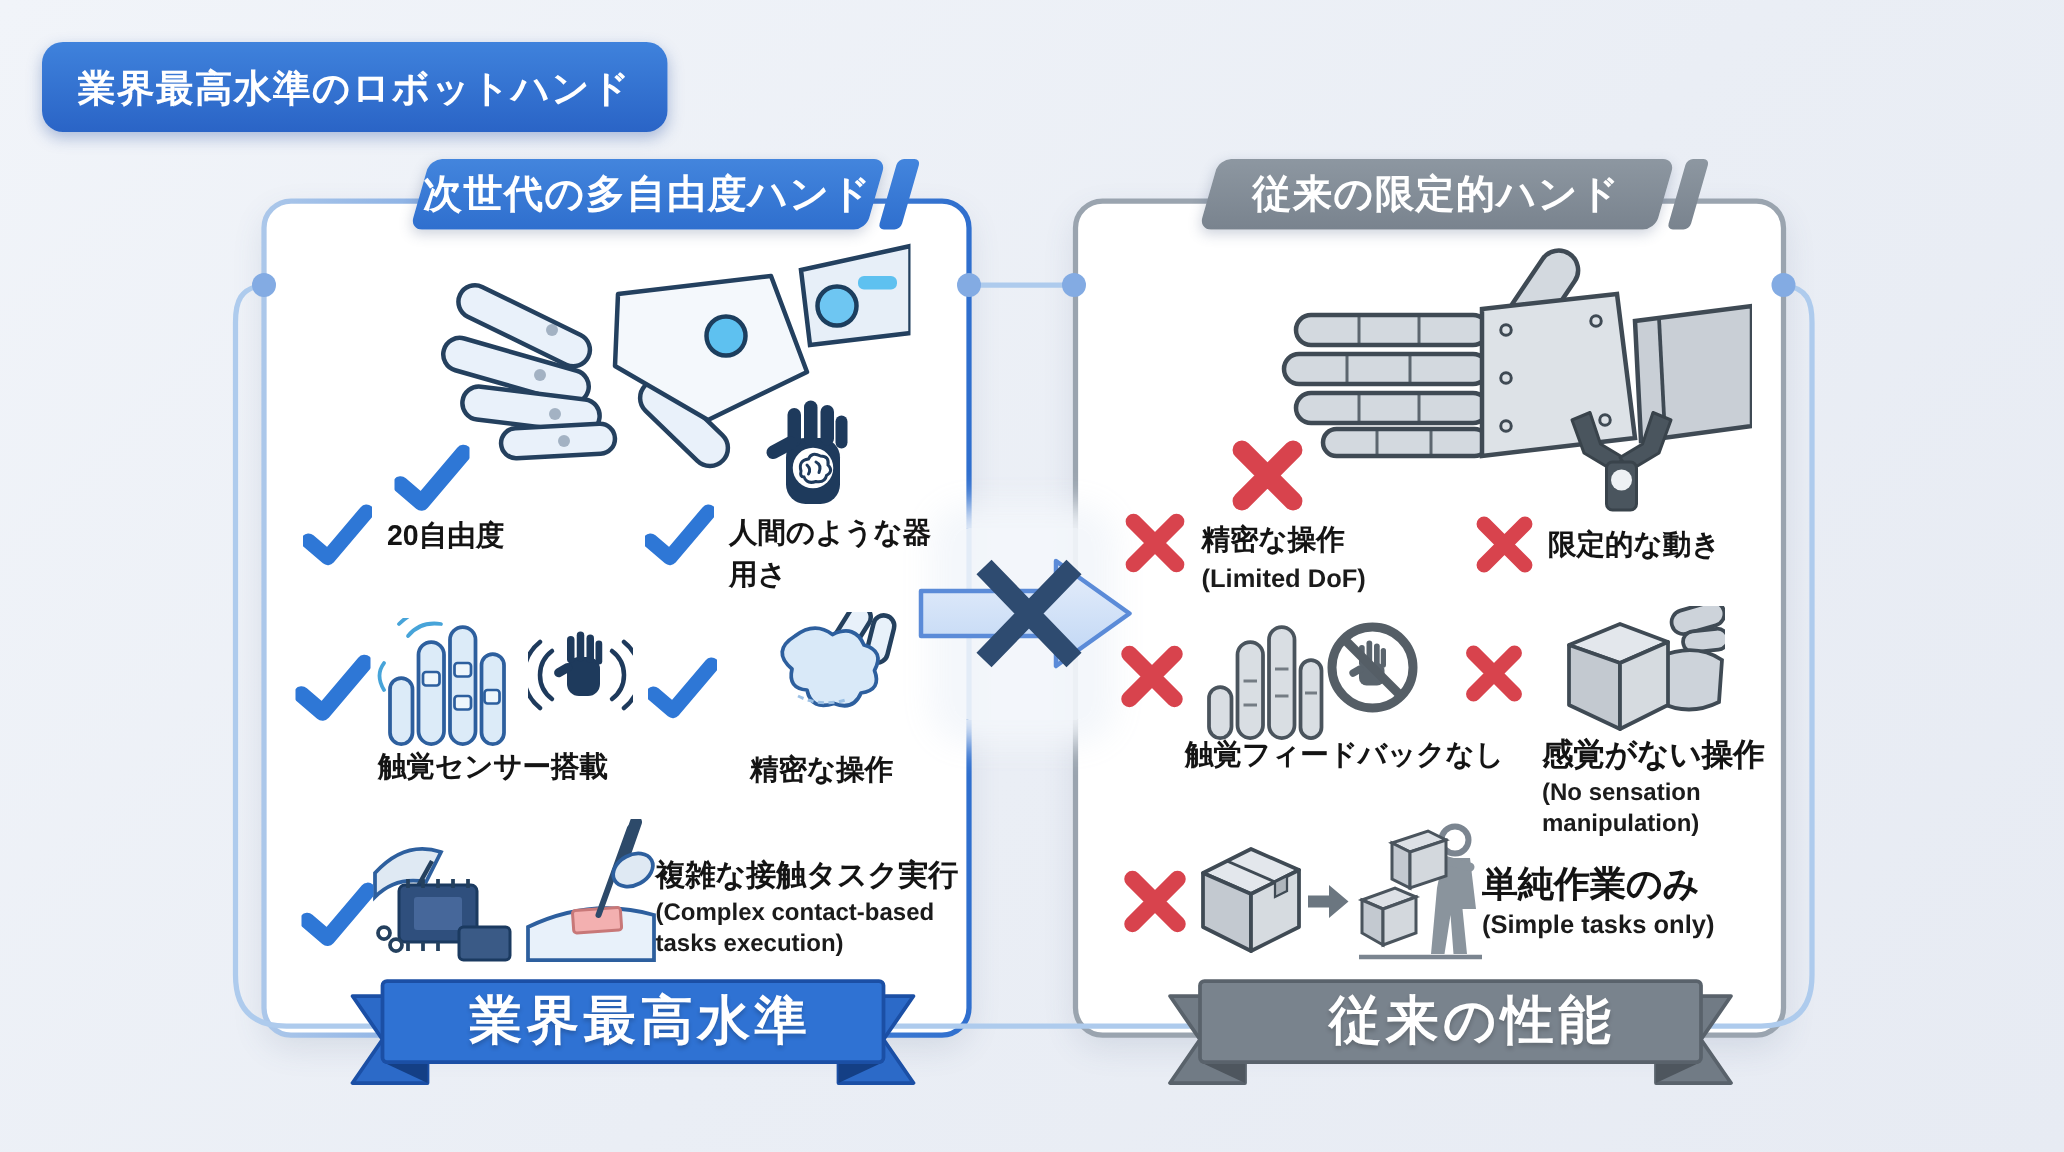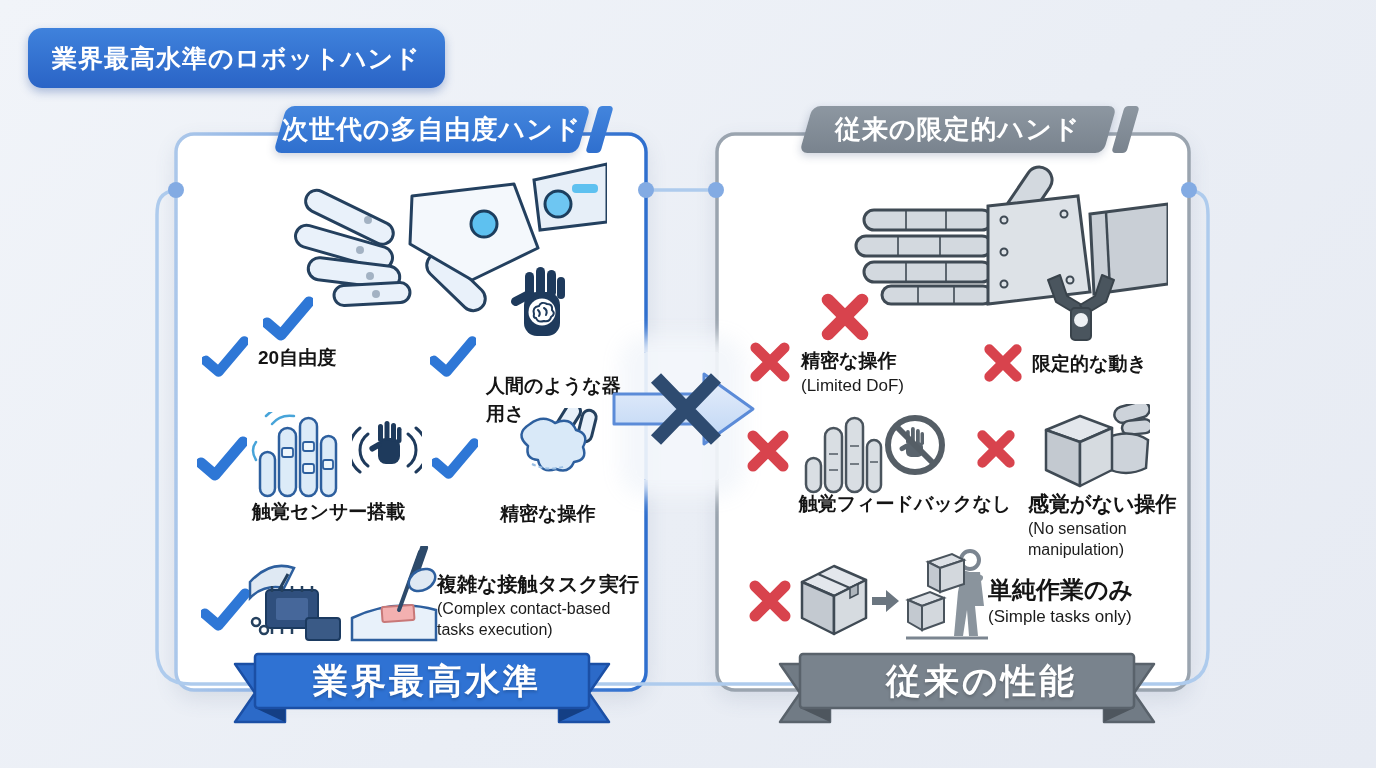--- a/index.html
+++ b/index.html
@@ -24,21 +24,21 @@
   .panel-right{left:717px;top:134px;width:472px;height:556px;}
   .overlay{left:0;top:0;z-index:2;pointer-events:none;}
   
   .tab{height:47px;transform:skewX(-16deg);border-radius:8px;display:flex;align-items:center;justify-content:center;z-index:5;box-shadow:0 3px 8px rgba(60,80,120,.25);}
   .tab span{transform:skewX(16deg);color:#fff;font-size:26px;font-weight:bold;letter-spacing:1px;white-space:nowrap;}
   .tab-blue{background:linear-gradient(180deg,#4385dd,#2f6fce);}
   .tab-gray{background:linear-gradient(180deg,#8d97a1,#79838e);}
   .tab-accent{width:15px;height:47px;transform:skewX(-16deg);border-radius:4px;z-index:5;}
   
   .lbl{font-weight:bold;font-size:19px;line-height:28px;z-index:5;color:#141414;}
-  .sub{font-weight:normal;font-size:16px;line-height:21px;z-index:5;color:#1b1b1b;}
+  .sub{font-weight:bold;font-size:16px;line-height:21px;z-index:5;color:#1b1b1b;}
   .icon{z-index:4;}
   .z5{z-index:5;}
   
   .ribbon{z-index:6;}
   .ribbon-text{z-index:7;color:#fff;font-size:35px;font-weight:bold;letter-spacing:3px;text-align:center;line-height:54px;text-shadow:0 2px 3px rgba(0,0,0,.2);white-space:nowrap;}
   
   .glow{left:636px;top:352px;width:92px;height:128px;background:rgba(243,246,251,.92);box-shadow:0 0 20px 16px rgba(243,246,251,.92);z-index:3;border-radius:10px;}
   .center-arrow{left:612px;top:364px;z-index:6;}
 </style>
 </head>
@@ -149,21 +149,21 @@
       <rect x="39" y="6" width="9" height="27" rx="4.5"></rect>
       <rect x="49" y="13" width="8" height="22" rx="4"></rect>
       <rect x="2" y="30" width="22" height="9" rx="4.5" transform="rotate(-28 13 34)"></rect>
     </g>
     <circle cx="34" cy="48" r="13.5" fill="#fff"></circle>
     <path d="M26,50 q-2,-7 5,-8 q2,-5 8,-2 q6,0 5,6 q4,4 -1,7 q-1,5 -7,4 q-6,2 -8,-3 q-3,0 -2,-4 Z M30,46 q3,3 1,6 M36,44 q4,2 2,7" fill="none" stroke="#1e3a5c" stroke-width="2" stroke-linecap="round"></path>
   </svg>
   <svg class="abs z5" style="left:430px;top:336px;" width="46" height="42" viewBox="0 0 50 44">
     <path d="M4 26 L18 38 L46 5" fill="none" stroke="#2e77d6" stroke-width="11" stroke-linecap="round" stroke-linejoin="round"></path>
   </svg>
-  <div class="abs lbl" style="left:486px;top:342px;width:142px;margin-top:30px;">人間のような器用さ</div>
+  <div class="abs lbl" style="left:486px;top:342px;width:142px;">人間のような器用さ</div>
 
   <svg class="abs icon" style="left:250px;top:412px;" width="102" height="88" viewBox="0 0 102 88">
     <g fill="#dcebf8" stroke="#2d5f9e" stroke-width="2.5">
       <rect x="10" y="40" width="15" height="44" rx="7.5"></rect>
       <rect x="29" y="16" width="17" height="68" rx="8.5"></rect>
       <rect x="50" y="6" width="17" height="78" rx="8.5"></rect>
       <rect x="71" y="24" width="15" height="60" rx="7.5"></rect>
     </g>
     <g fill="#eef6fc" stroke="#2d5f9e" stroke-width="1.8">
       <rect x="32" y="36" width="11" height="9" rx="2"></rect>
@@ -291,21 +291,21 @@
       <rect x="24" y="30" width="17" height="15" rx="5"></rect>
       <rect x="24" y="18" width="3.8" height="14" rx="1.9"></rect>
       <rect x="29" y="15" width="3.8" height="16" rx="1.9"></rect>
       <rect x="34" y="17" width="3.8" height="15" rx="1.9"></rect>
       <rect x="38.5" y="20" width="3.5" height="13" rx="1.7"></rect>
       <rect x="17" y="33" width="10" height="5" rx="2.5" transform="rotate(-30 22 35)"></rect>
     </g>
     <circle cx="33" cy="33" r="27" fill="none" stroke="#555e66" stroke-width="6"></circle>
     <line x1="14" y1="14" x2="52" y2="52" stroke="#555e66" stroke-width="6"></line>
   </svg>
-  <div class="abs lbl" style="left:790px;top:490px;width:230px;text-align:center;">触覚フィードバックなし</div>
+  <div class="abs lbl" style="left:790px;top:490px;width:230px;">触覚フィードバックなし</div>
 
   <svg class="abs z5" style="left:974px;top:429px;" width="44" height="40" viewBox="0 0 44 44">
     <path d="M7 7 L37 37 M37 7 L7 37" stroke="#d8434d" stroke-width="11" stroke-linecap="round"></path>
   </svg>
   <svg class="abs icon" style="left:1028px;top:404px;" width="122" height="88" viewBox="0 0 122 88">
     <g fill="#cdd3da" stroke="#3f4a54" stroke-width="2.5">
       <rect x="86" y="0" width="36" height="16" rx="8" transform="rotate(-16 104 8)"></rect>
       <rect x="94" y="16" width="30" height="14" rx="7" transform="rotate(-6 109 23)"></rect>
       <path d="M78,34 q24,-10 42,2 l-2,28 q-20,10 -40,0 Z"></path>
     </g>

